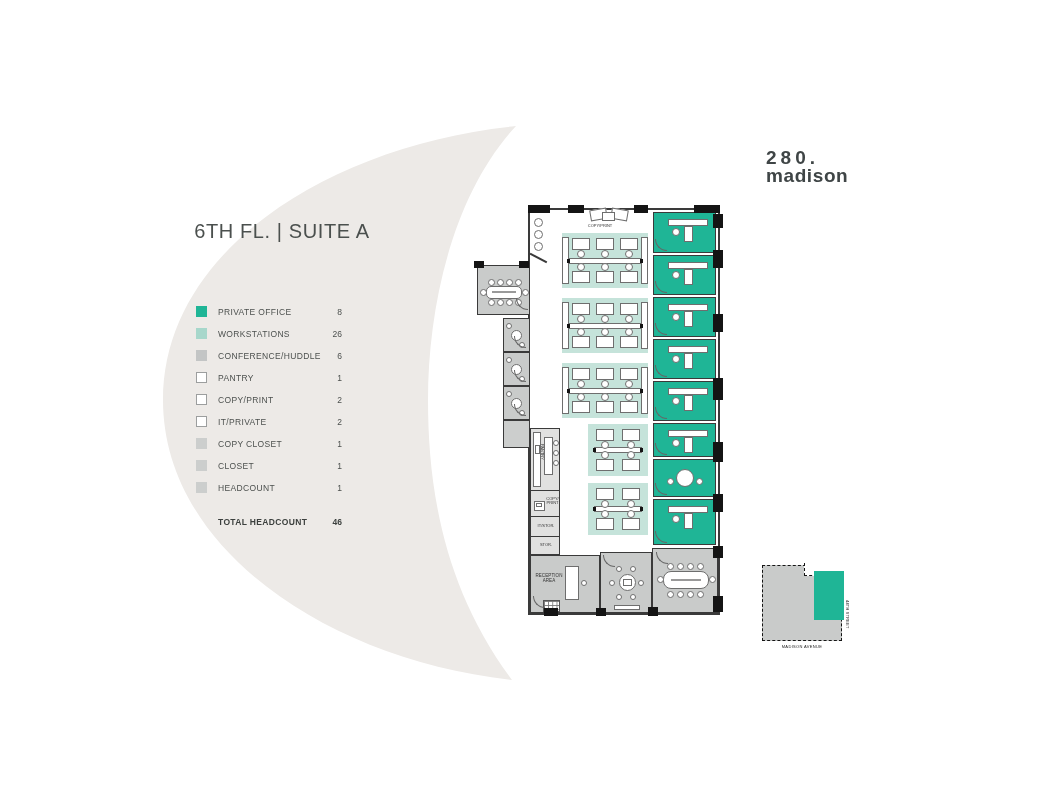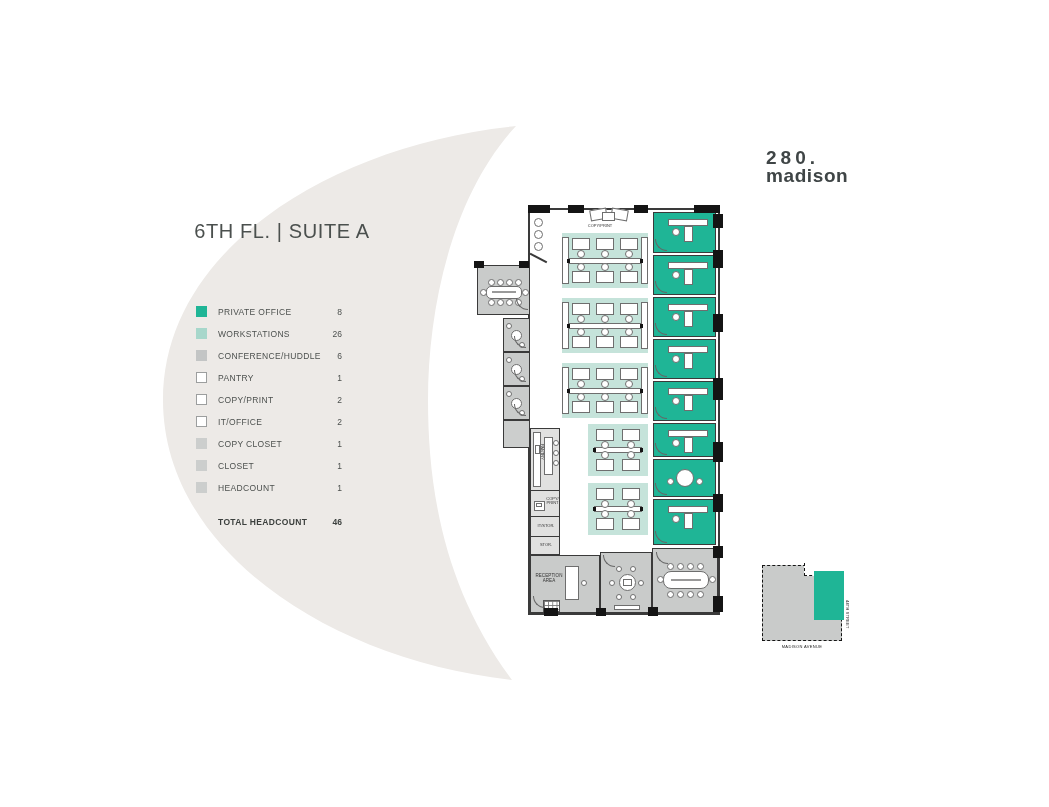--- a/index.html
+++ b/index.html
@@ -99,21 +99,21 @@
           <div class="llabel">PANTRY</div>
           <div class="lcount">1</div>
         </div>
         <div class="lrow">
           <div class="sw outline"></div>
           <div class="llabel">COPY/PRINT</div>
           <div class="lcount">2</div>
         </div>
         <div class="lrow">
           <div class="sw outline"></div>
-          <div class="llabel">IT/OFFICE</div>
+          <div class="llabel">IT/PRIVATE</div>
           <div class="lcount">2</div>
         </div>
         <div class="lrow">
           <div class="sw light-gray"></div>
           <div class="llabel">COPY CLOSET</div>
           <div class="lcount">1</div>
         </div>
         <div class="lrow">
           <div class="sw light-gray"></div>
           <div class="llabel">CLOSET</div>

